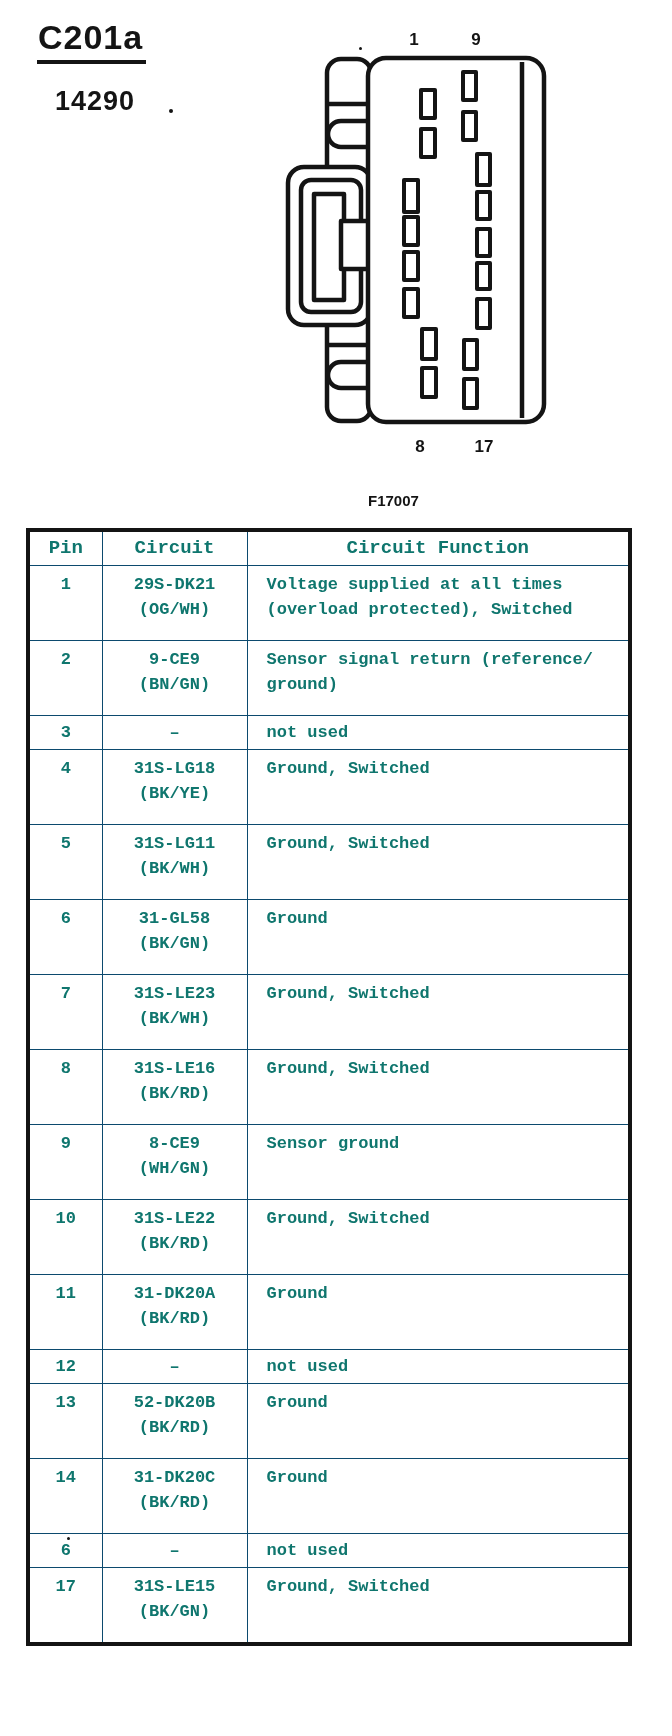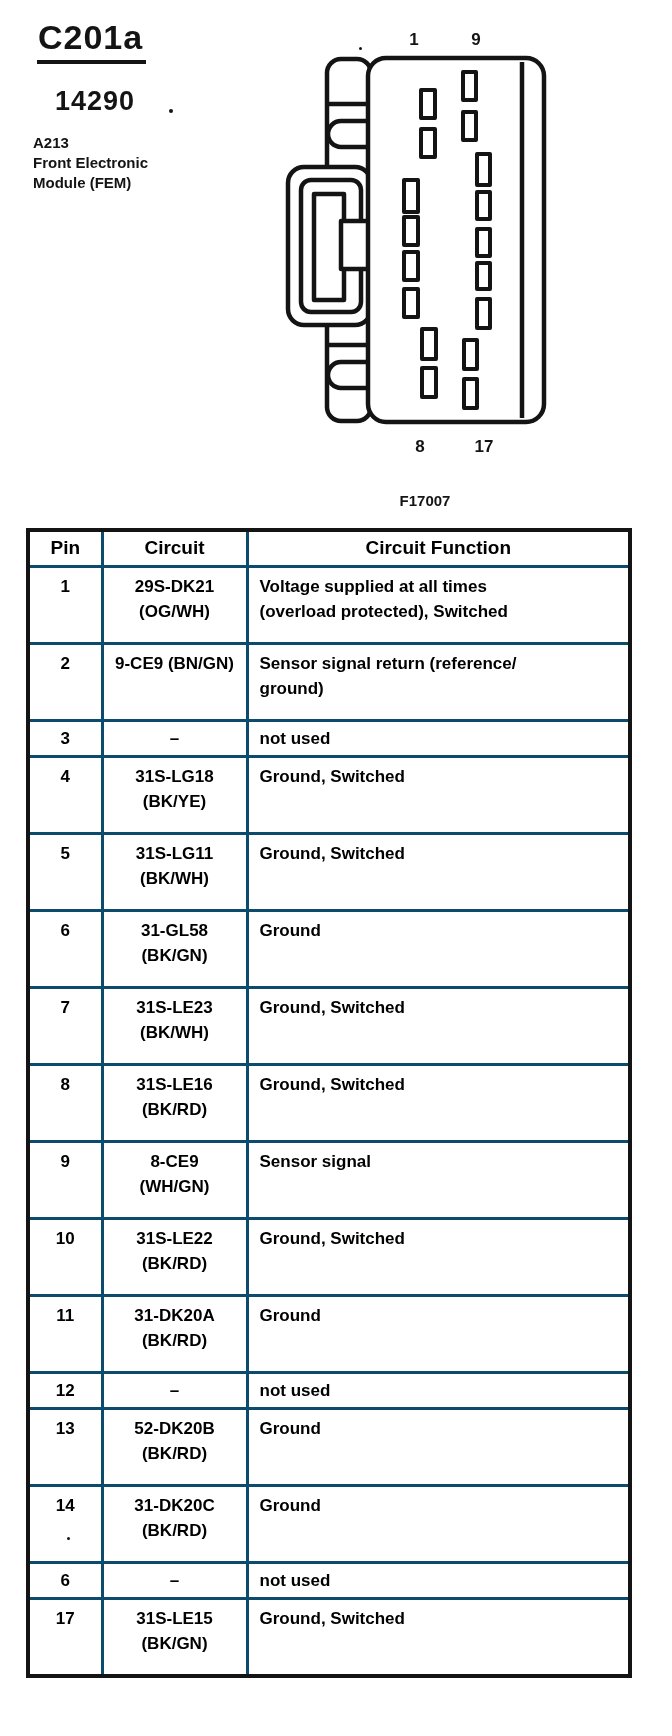--- a/index.html
+++ b/index.html
@@ -57,75 +57,70 @@
   .connector-svg text {
     fill: #141414;
     font-family: "Liberation Sans", sans-serif;
     font-weight: bold;
     font-size: 17px;
   }
   .figure-number {
     position: absolute;
     left: 368px; top: 492px;
     width: 114px;
-    text-align: center;
+    text-align: left;
     font-size: 15px;
     font-weight: bold;
   }
   
   .pin-table {
     position: absolute;
     left: 26px; top: 528px;
     width: 606px;
     border-collapse: collapse;
     table-layout: fixed;
     border: 4px solid #141414;
   }
   .pin-table th, .pin-table td {
-    border: 3px solid #0c4a6e;
-    font-family: Liberation Sans, sans-serif;
-    color: #000000;
+    border: 1px solid #0c4a6e;
+    font-family: Liberation Mono, monospace;
+    color: #0f766e;
   }
   .pin-table th {
     font-size: 19px;
     font-weight: bold;
     text-align: center;
     padding: 5px 2px 6px;
   }
   .pin-table td {
     vertical-align: top;
     font-size: 17px;
     font-weight: bold;
     line-height: 25px;
     padding: 6px 8px 18px;
   }
   td.pin-cell { text-align: center; }
   td.circuit-cell { text-align: center; white-space: pre-line; }
-  td.function-cell { text-align: left; padding-left: 11px; white-space: pre-line; }
+  td.function-cell { text-align: left; padding-left: 19px; white-space: pre-line; }
   tr.row-short td { padding-top: 4px; padding-bottom: 4px; }
   
   .dot {
     position: absolute;
     background: #141414;
     border-radius: 50%;
     width: 3px; height: 3px;
   }
 </style>
 </head>
 <body>
 
 <div class="page">
 
   <div class="connector-id">C201a</div>
   <div class="part-number">14290</div>
-  <div class="module-block">
-    <div class="module-code">A213</div>
-    <div class="module-name">Front Electronic
-Module (FEM)</div>
-  </div>
 
   <svg class="connector-svg" viewBox="245 10 312 452">
 
     <g>
       <rect class="stroke" x="327" y="59" width="44" height="362" rx="14"></rect>
       <line class="stroke" x1="327" y1="104" x2="369" y2="104"></line>
       <path class="stroke openpath" d="M369,121 H341 A13,13 0 0 0 341,147 H369"></path>
       <line class="stroke" x1="327" y1="345" x2="369" y2="345"></line>
       <path class="stroke openpath" d="M369,362 H341 A13,13 0 0 0 341,388 H369"></path>
     </g>
@@ -234,21 +229,21 @@
         <tr>
       <td class="pin-cell">8</td>
       <td class="circuit-cell">31S-LE16
 (BK/RD)</td>
       <td class="function-cell">Ground, Switched</td>
     </tr>
         <tr>
       <td class="pin-cell">9</td>
       <td class="circuit-cell">8-CE9
 (WH/GN)</td>
-      <td class="function-cell">Sensor signal</td>
+      <td class="function-cell">Sensor ground</td>
     </tr>
         <tr>
       <td class="pin-cell">10</td>
       <td class="circuit-cell">31S-LE22
 (BK/RD)</td>
       <td class="function-cell">Ground, Switched</td>
     </tr>
         <tr>
       <td class="pin-cell">11</td>
       <td class="circuit-cell">31-DK20A

